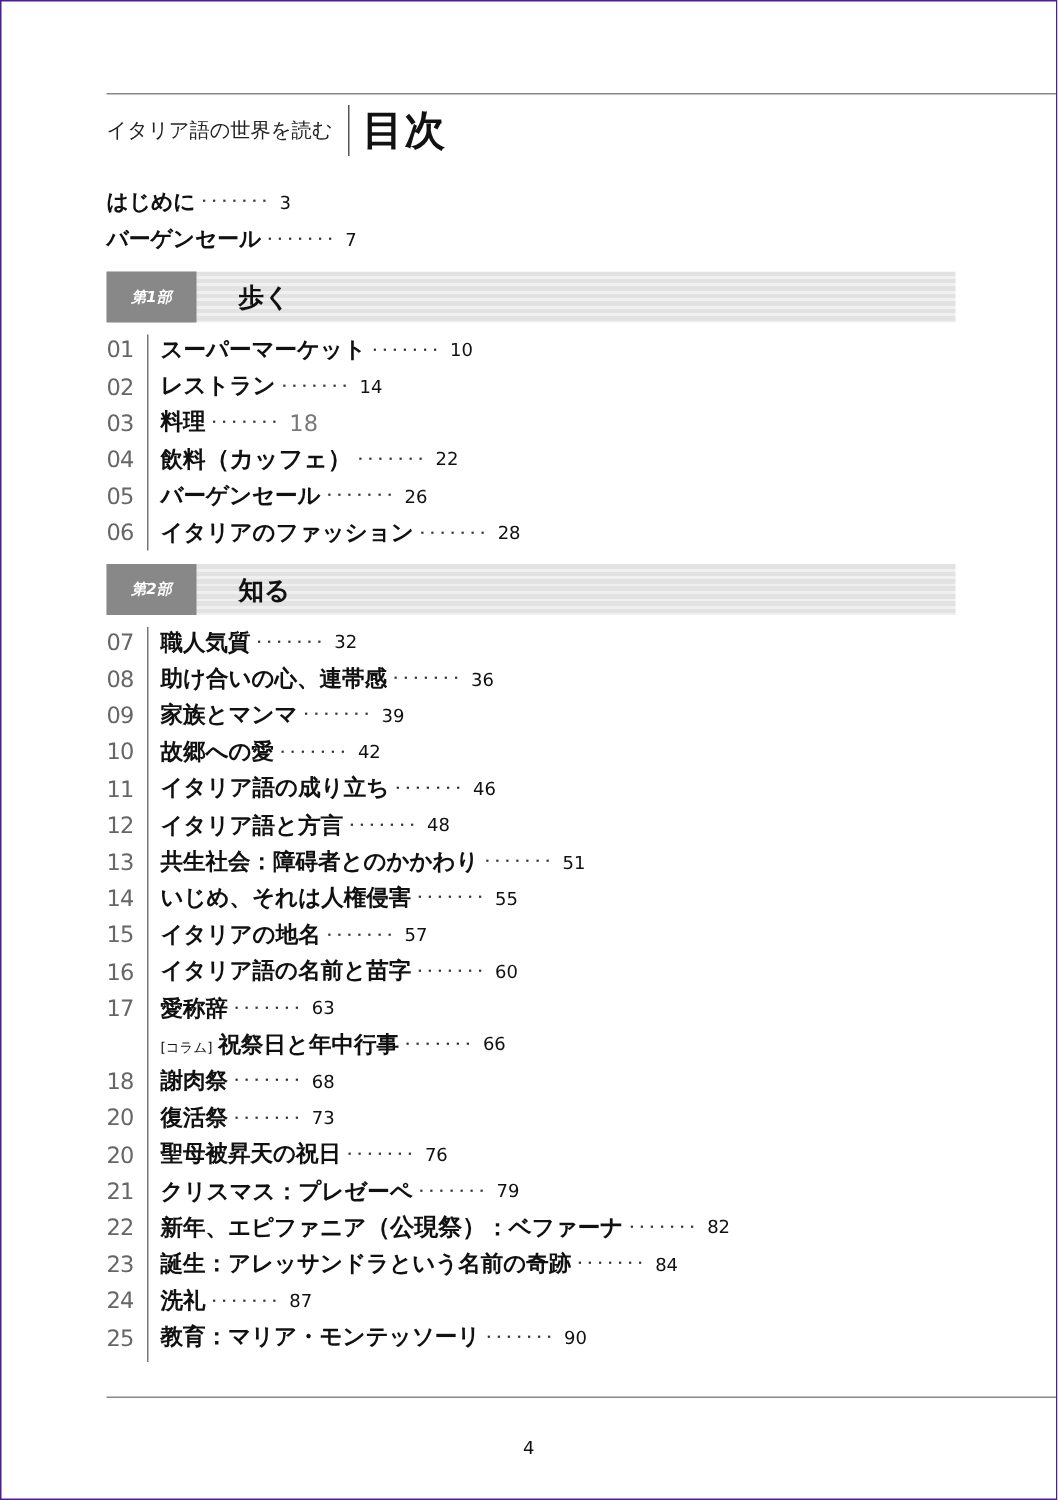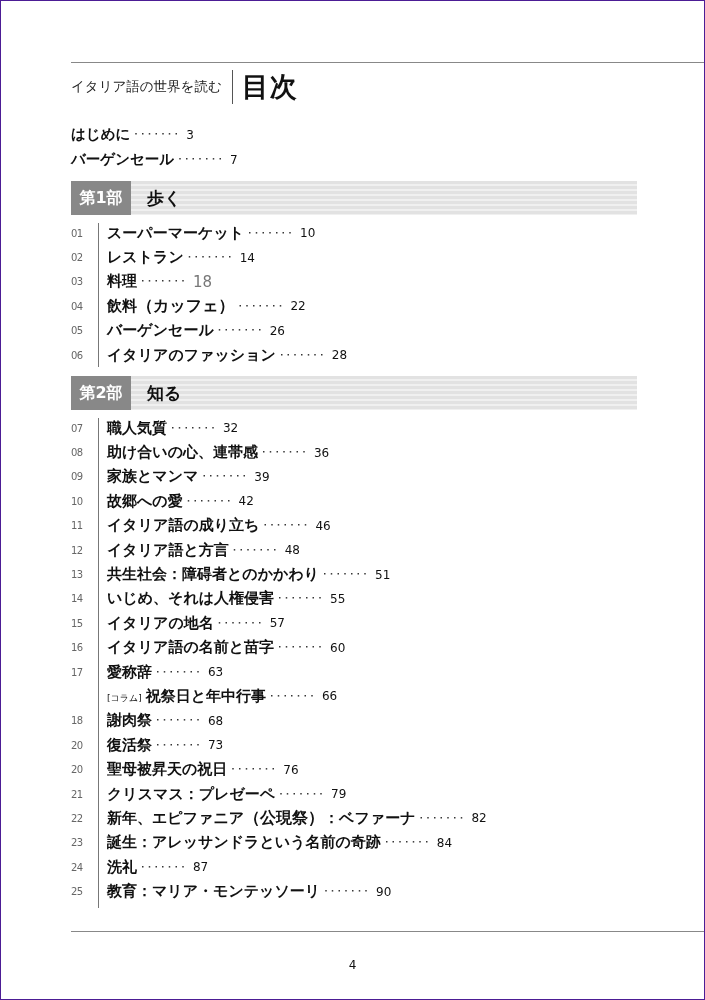--- a/index.html
+++ b/index.html
@@ -12,27 +12,27 @@
     .book-title { font-size: 13.5px; color: #222; letter-spacing: 0; }
     .header-divider { width: 1px; height: 34px; background: #555; margin: 0 9px 0 10px; }
     .toc-title { font-size: 27px; font-weight: bold; color: #111; letter-spacing: 1px; }
     .intro { position: absolute; left: 70px; top: 121px; }
     .intro-item { height: 25px; display: flex; align-items: center; font-size: 14.5px; font-weight: bold; }
     .dots { font-weight: normal; font-size: 11px; letter-spacing: 1.2px; color: #333; margin-left: 3px; margin-right: 6px; }
     .pg { font-weight: normal; font-size: 12px; color: #111; }
     .part-band { position: absolute; left: 70px; width: 566px; height: 34px;
       background: repeating-linear-gradient(to bottom, #e2e2e2 0px, #e2e2e2 3px, #f0f0f0 3px, #f0f0f0 5px);
       display: flex; align-items: center; }
-    .part-label { width: 60px; height: 34px; background: #888; color: #fff; font-size: 16px; font-weight: bold;
-      display: flex; align-items: center; justify-content: center; }
-    .part-title { font-size: 17px; font-weight: bold; margin-left: 16px; color: #111; }
+    .part-label { width: 60px; height: 34px; background: #888; color: #fff; font-size: 10px; font-weight: bold;
+      display: flex; align-items: center; justify-content: center; font-style: italic; }
+    .part-title { font-size: 17px; font-weight: bold; margin-left: 28px; color: #111; }
     .section { position: absolute; left: 70px; }
     .vrule { position: absolute; left: 27px; top: 2px; width: 1px; background: #777; }
     .row { height: 24.4px; display: flex; align-items: center; position: relative; }
-    .num { width: 28px; font-size: 10px; color: #666; font-family: "DejaVu Sans", sans-serif; letter-spacing: -0.5px; }
+    .num { width: 28px; font-size: 15px; color: #666; font-family: "DejaVu Sans", sans-serif; letter-spacing: -0.5px; }
     .title { margin-left: 8px; font-size: 15px; font-weight: bold; color: #111; }
     .sub { font-weight: bold; font-size: 16px; }
     .col-tag { font-size: 9px; font-weight: normal; margin-right: 4px; }
     .pg-big { font-size: 15px; color: #777; font-weight: normal; }
     .footer-num { position: absolute; left: 0; right: 0; top: 957px; text-align: center; font-size: 12px; color: #111; }
   </style>
 </head>
 <body>
 
 <div class="page">

